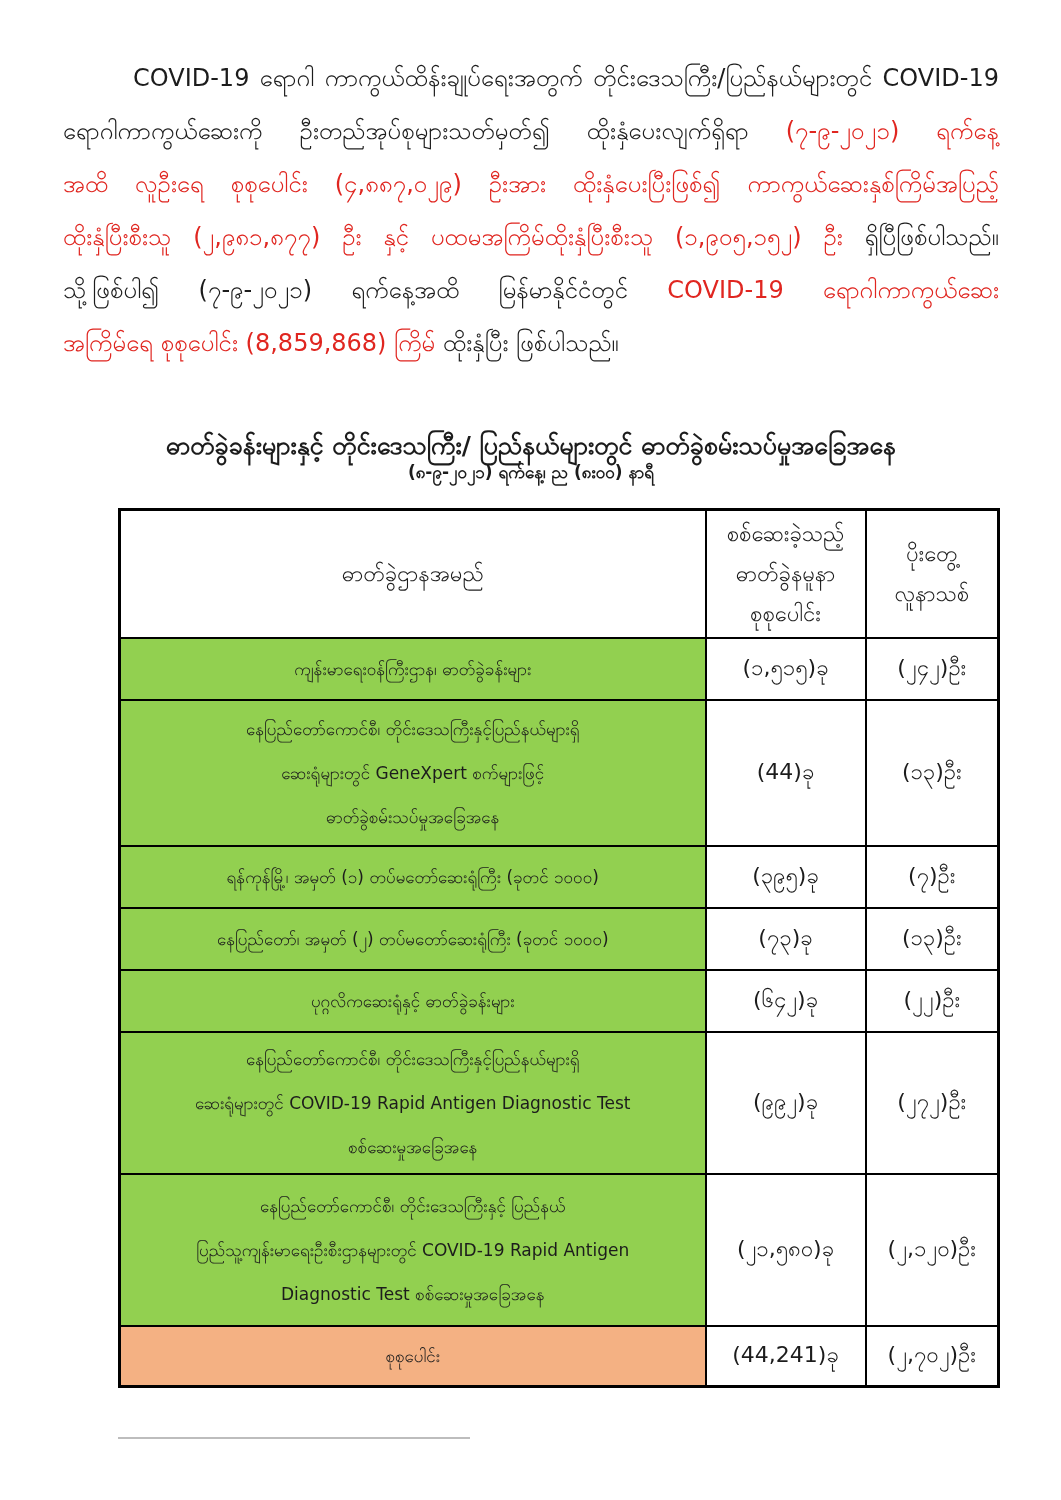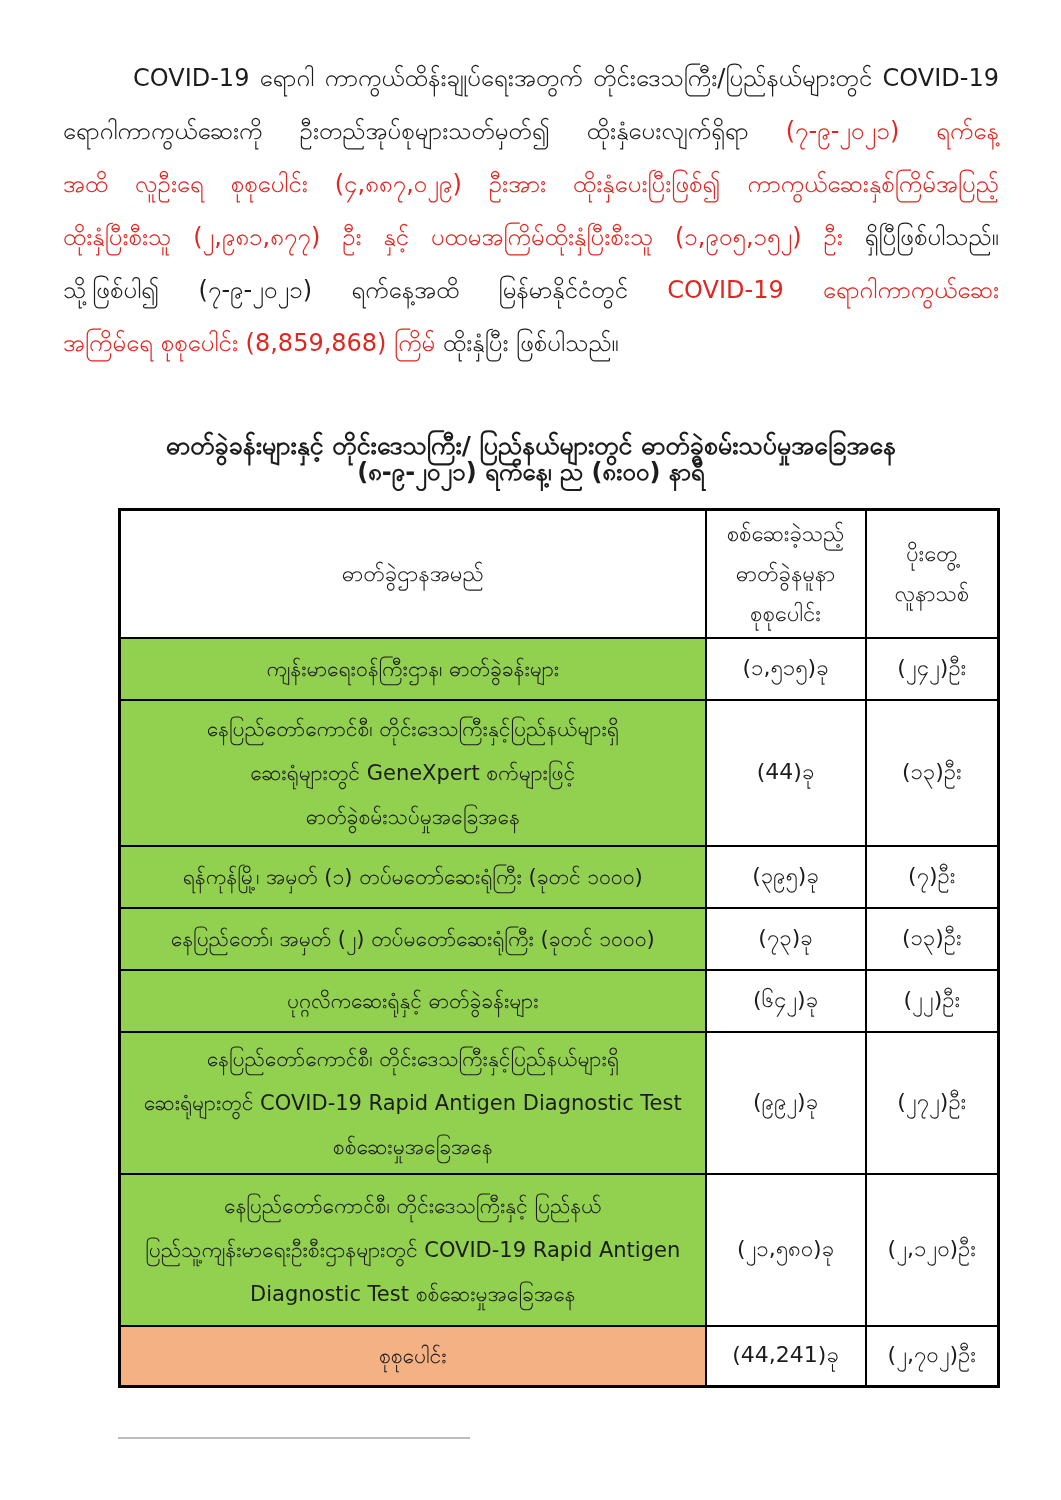--- a/index.html
+++ b/index.html
@@ -36,21 +36,21 @@
   .seg{display:inline;}
   .seg.red{color:var(--text-red);}
   .seg.black{color:var(--text-black);}
   
   .section-title{
     position:absolute;left:63px;top:398px;width:936px;
     text-align:center;font-size:25px;font-weight:600;line-height:40px;margin-top:28px;
   }
   .section-subtitle{
     position:absolute;left:63px;top:452px;width:936px;
-    text-align:center;font-size:24px;font-weight:600;line-height:40px;
+    text-align:center;font-size:17px;font-weight:600;line-height:40px;
   }
   
   table.testing{
     position:absolute;left:118px;top:508px;
     width:879px;
     border-collapse:collapse;
     table-layout:fixed;
   }
   table.testing td,table.testing th{
     border:2.5px solid var(--table-border);
@@ -60,21 +60,21 @@
   table.testing{border:3px solid var(--table-border);}
   col.c-lab{width:586px;}
   col.c-samples{width:160px;}
   col.c-pos{width:133px;}
   th.hdr{
     background:#fff;font-weight:normal;
     text-align:center;font-size:22px;line-height:40px;
     height:124px;white-space:pre-line;
   }
   td.cell-name{
-    text-align:center;font-size:21px;line-height:44px;
+    text-align:center;font-size:17px;line-height:44px;
     white-space:pre-line;padding:2px 14px;
   }
   td.cell-val{
     background:#fff;text-align:center;font-size:22px;padding:4px 4px;
   }
   tr.r-single td{height:52px;}
   tr.r-tall3 td{height:136px;}
   tr.r-tall3b td{height:132px;}
   tr.r-tall4 td{height:142px;}
   tr.r-total td{height:50px;}

